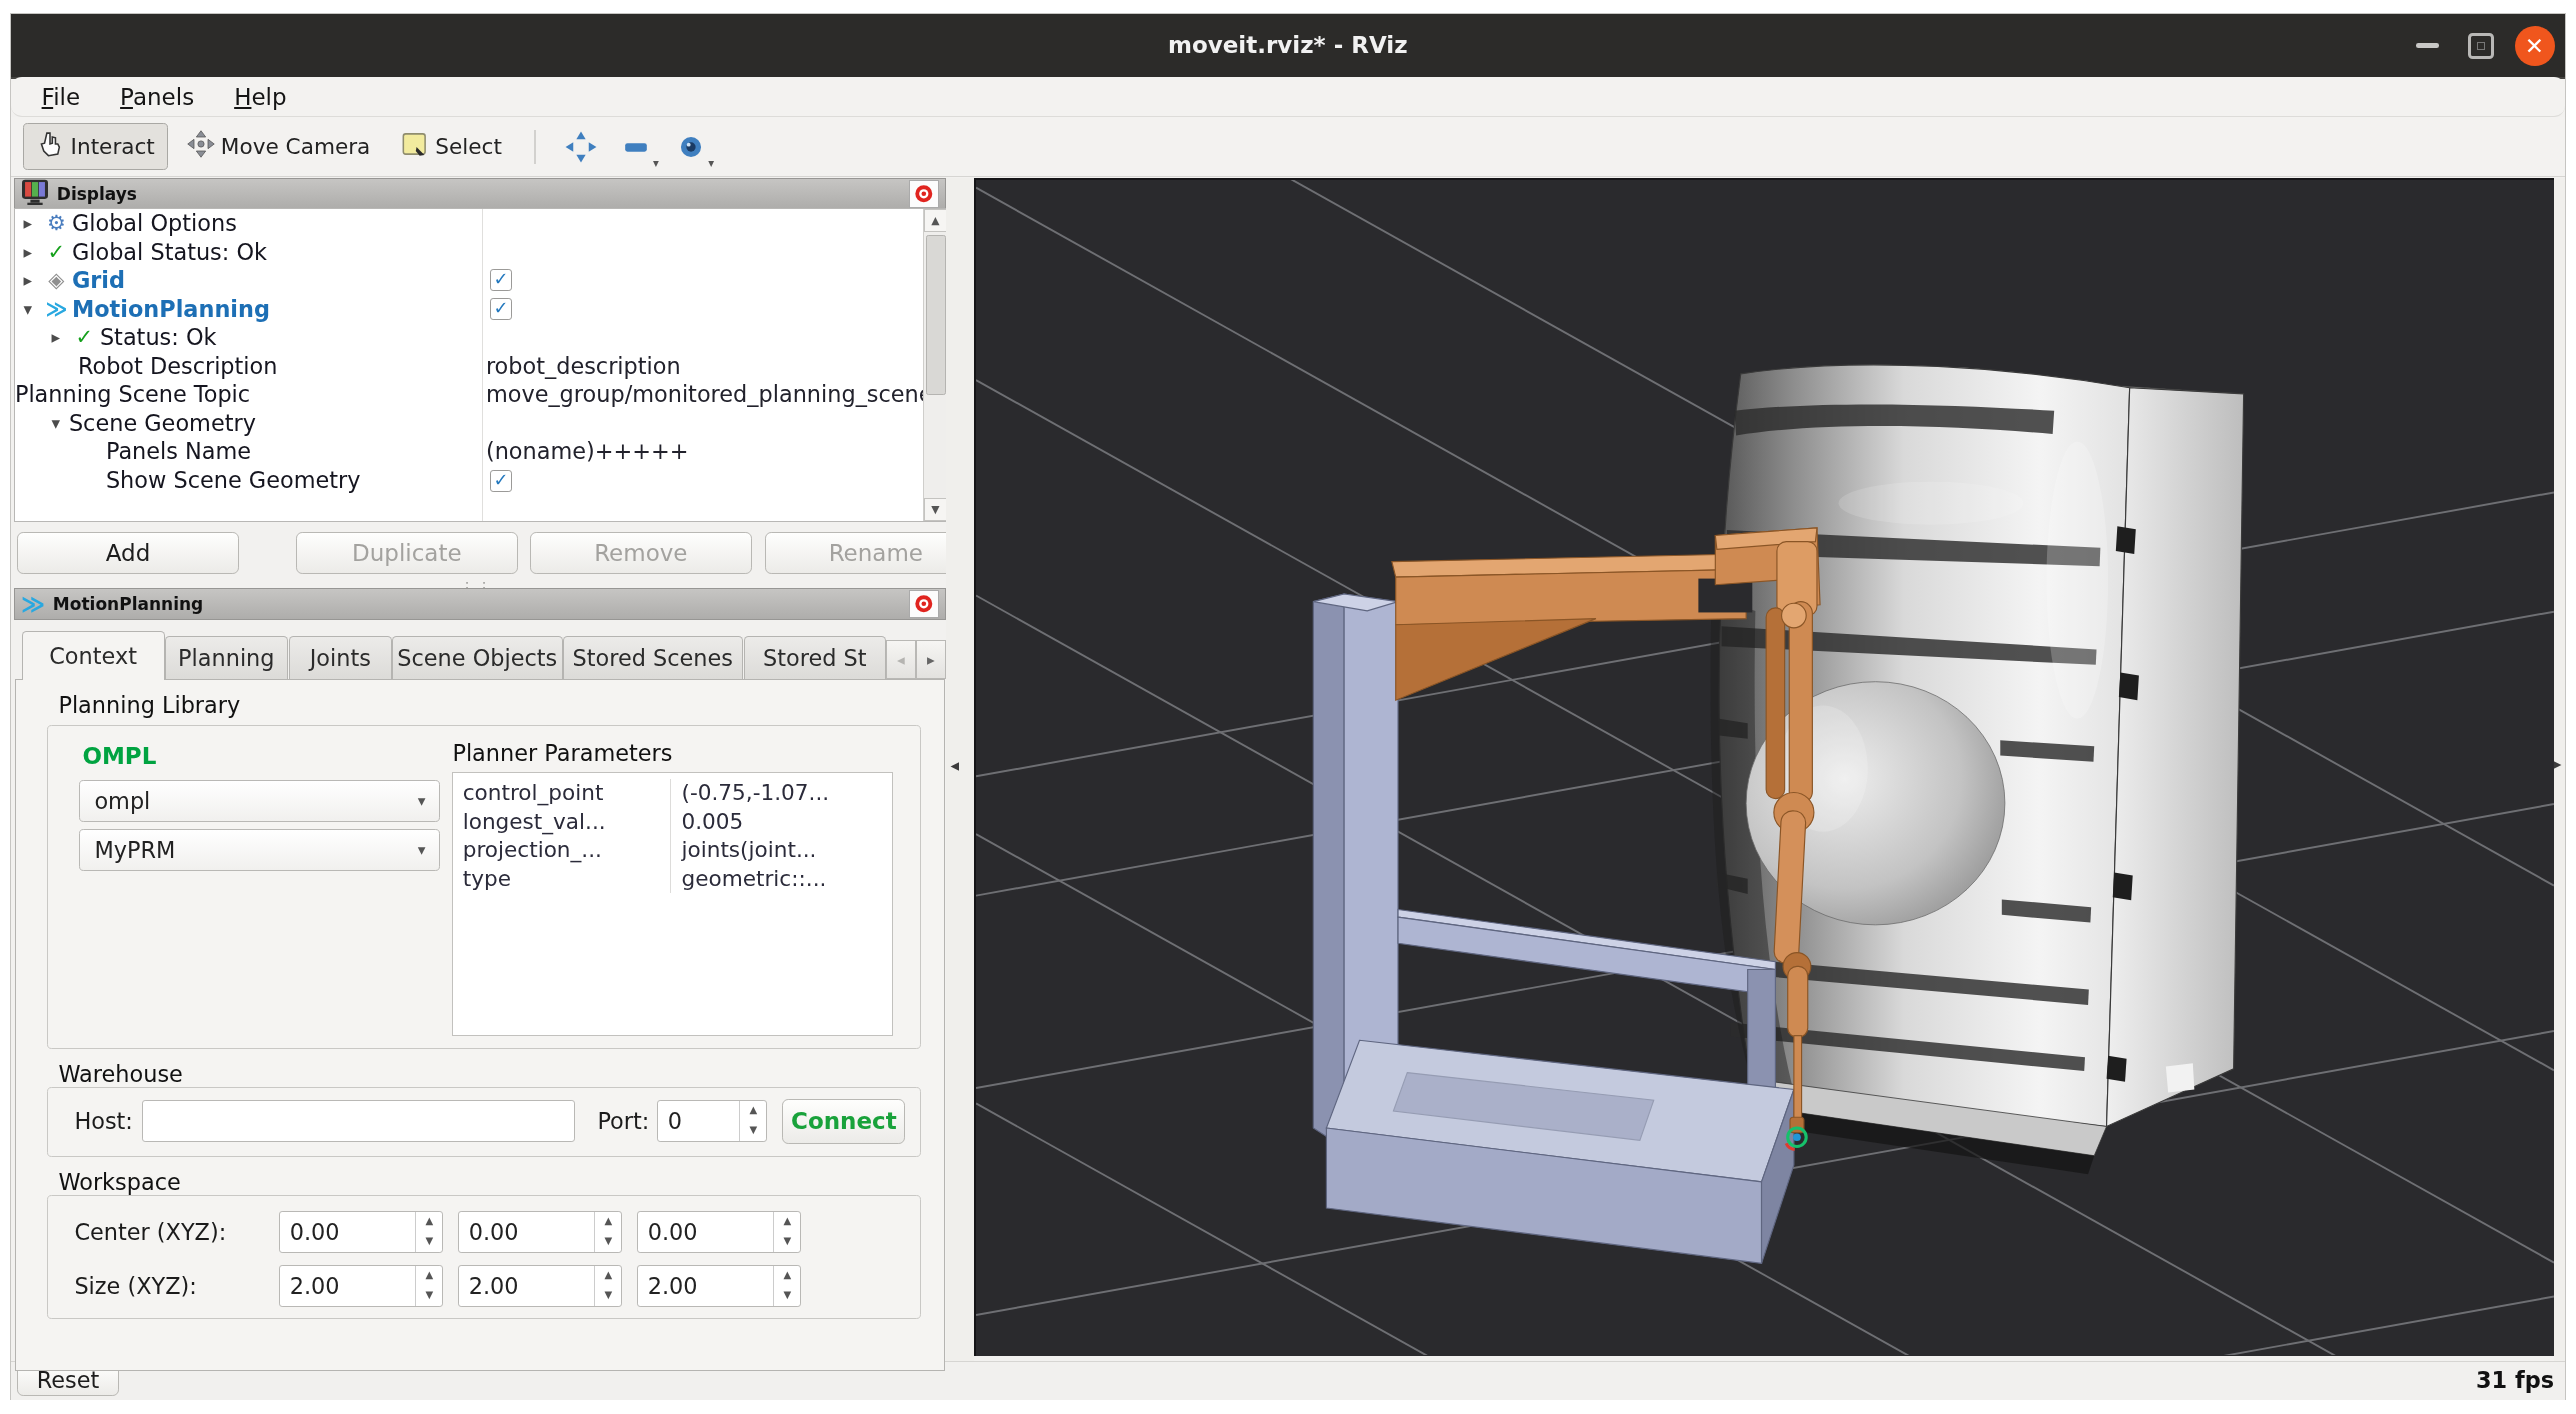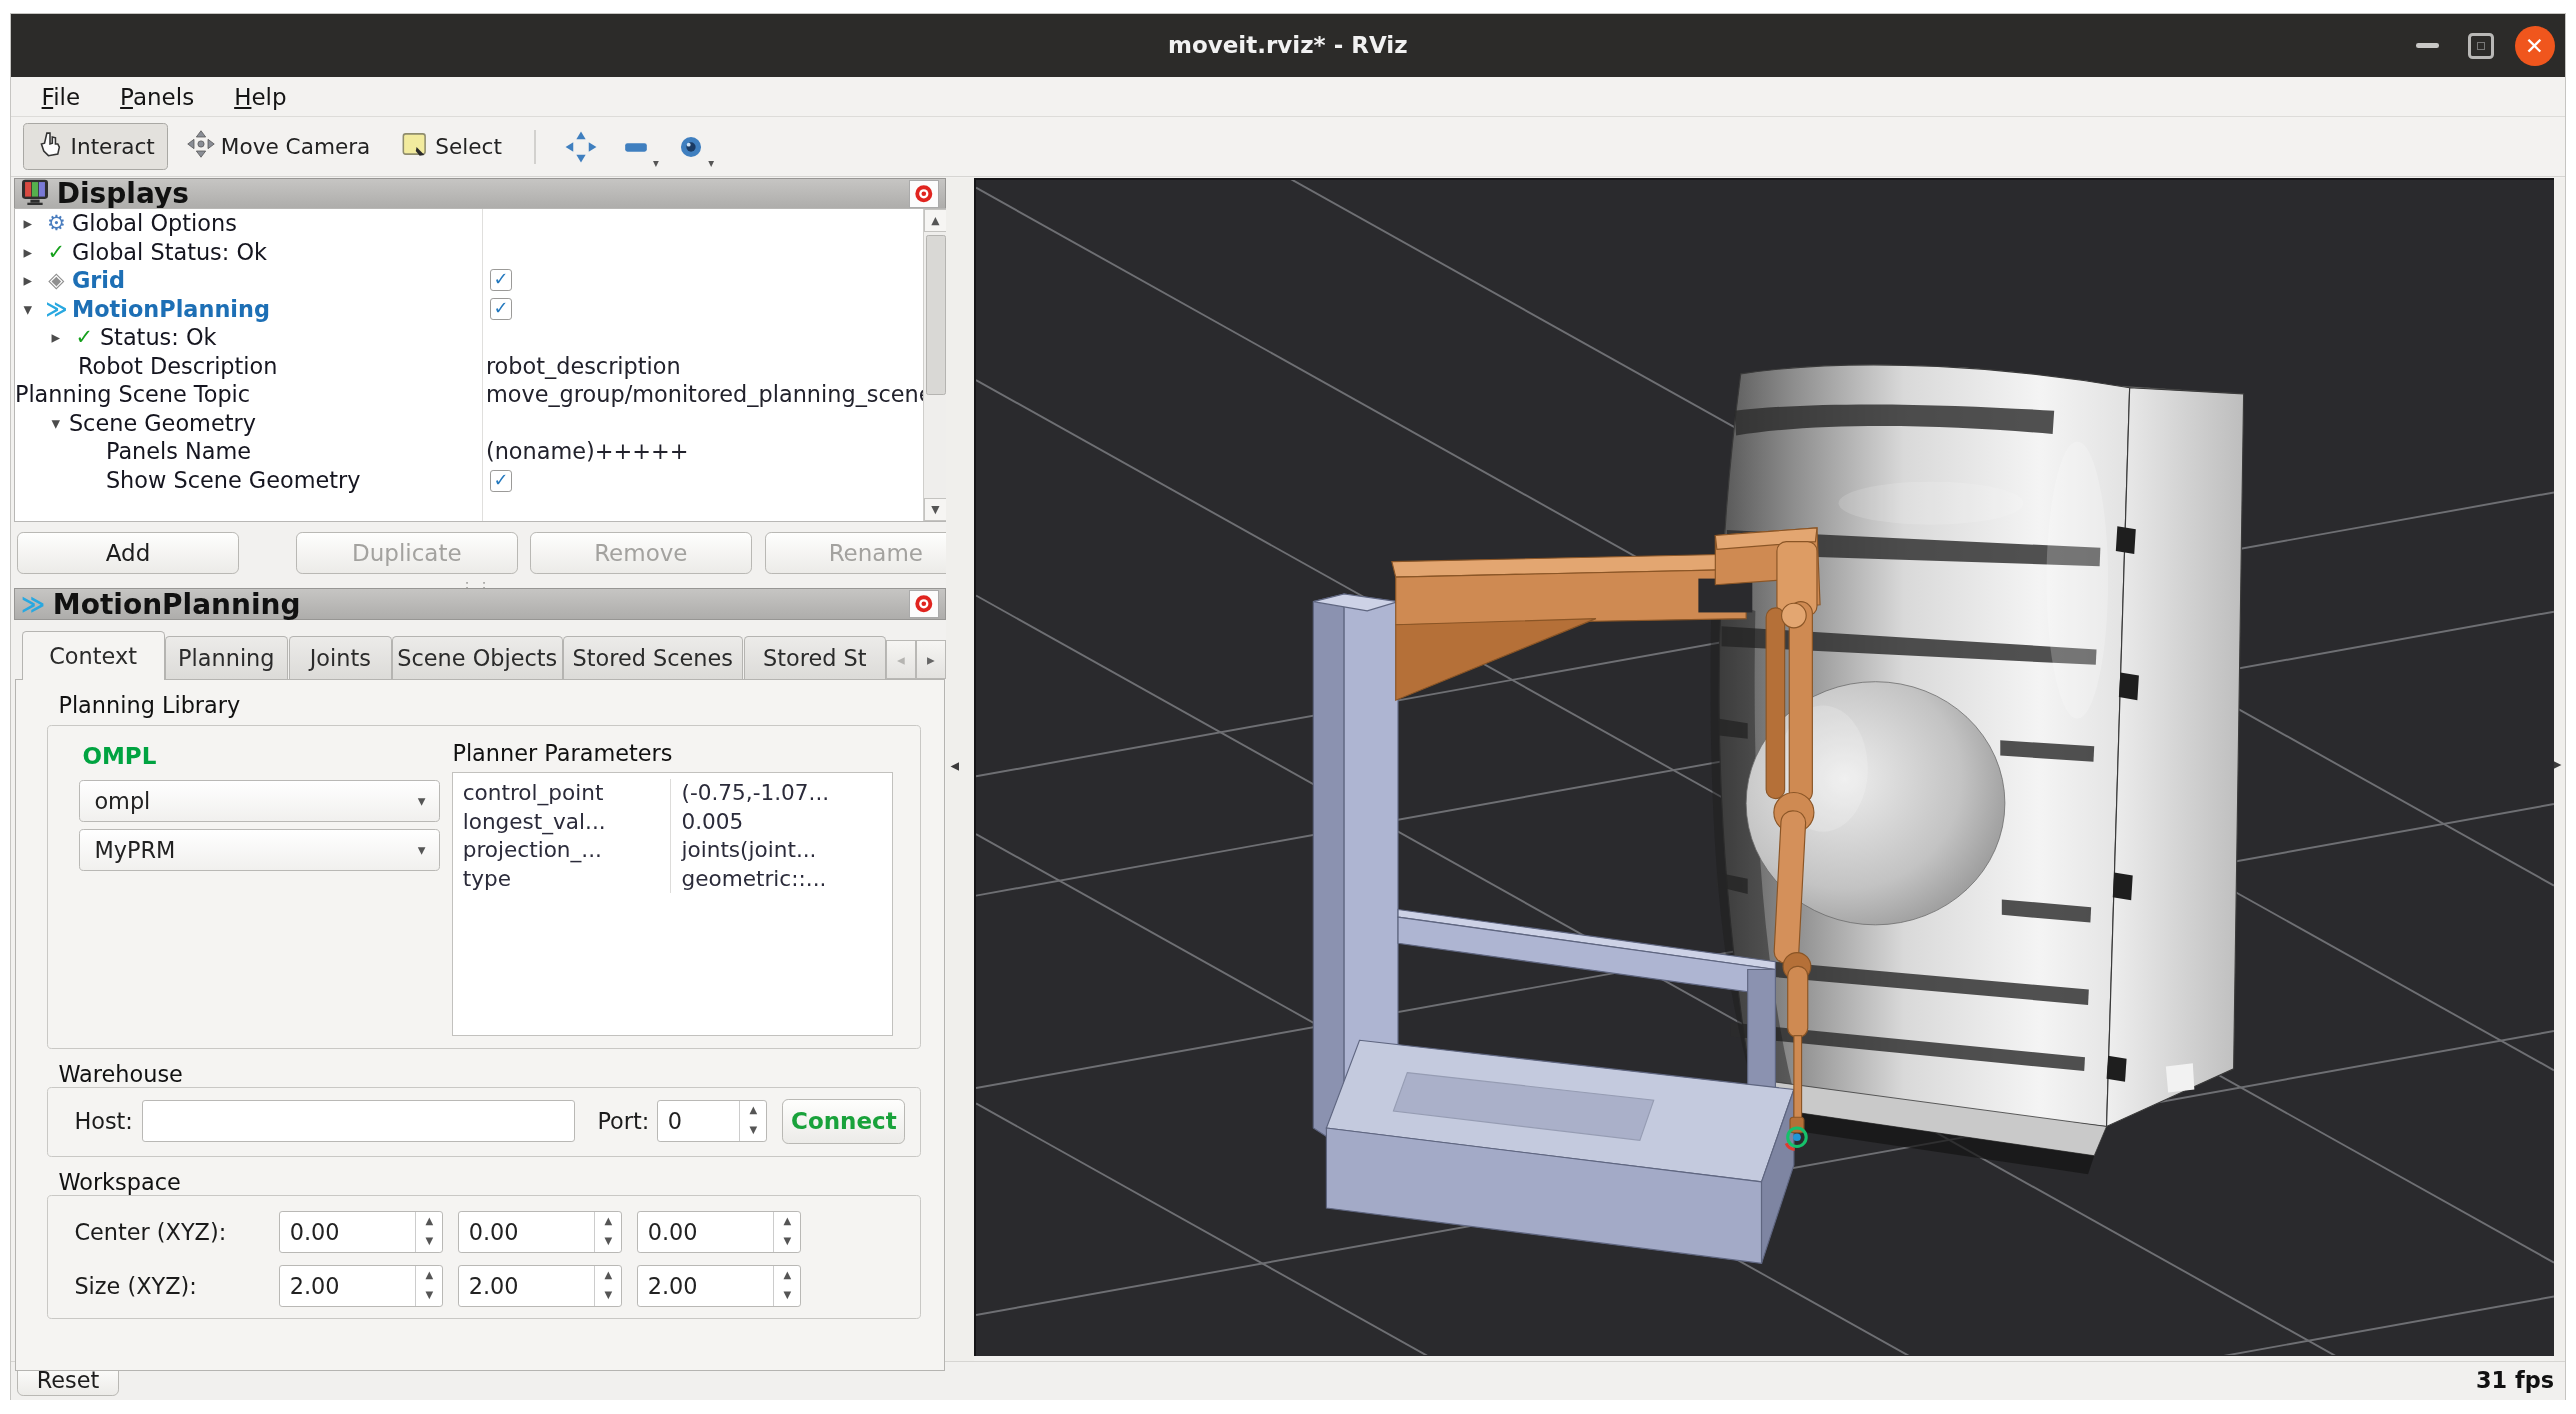--- a/index.html
+++ b/index.html
@@ -13,35 +13,35 @@
   .title{position:absolute;left:0;right:0;top:0;height:63px;line-height:63px;text-align:center;
          color:#f1f1f1;font-size:23px;font-weight:bold;}
   .winbtn{position:absolute;top:10.8px;width:42px;height:42px;display:flex;align-items:center;justify-content:center;}
   .minbar{width:23px;height:5.4px;background:#c9c8c6;border-radius:2.3px;}
   .maxbox{width:20px;height:20px;border:3.1px solid #b9b8b6;border-radius:4.6px;display:flex;align-items:center;justify-content:center;}
   .maxdot{width:6.2px;height:6.2px;background:#2c2b29;outline:1.5px solid #777;}
   .closecirc{width:40px;height:40px;border-radius:50%;background:#f0561d;color:#fff;font-size:23px;font-weight:bold;
              display:flex;align-items:center;justify-content:center;}
   
   .menubar{position:absolute;left:0;top:63px;width:100%;height:40px;background:#f3f2f0;
-           border-bottom:0.8px solid #dddcd9;display:flex;align-items:center;padding-left:10.8px;box-sizing:border-box;}
+           border-bottom:0.8px solid #dddcd9;display:flex;align-items:center;padding-left:10.8px;box-sizing:border-box;border-radius:11px;}
   .menu-item{font-size:23px;color:#151515;padding:0 20px;height:40px;line-height:40px;}
   .menu-item::first-letter{text-decoration:underline;}
   
   .toolbar{position:absolute;left:0;top:103px;width:100%;height:60px;background:#f3f2f0;
            border-bottom:1.5px solid #d6d5d2;display:flex;align-items:center;padding-left:12.3px;box-sizing:border-box;gap:6.2px;}
   .tool-btn{display:flex;align-items:center;gap:6.2px;font-size:21.6px;color:#222;padding:6.2px 12.3px;border-radius:4.6px;}
   .tool-btn.sel{background:#e3e1dd;border:1.5px solid #a9a8a4;}
   .tool-sep{width:1.5px;height:34px;background:#d2d1ce;margin:0 14px;}
   .blue-tool{position:relative;width:49px;height:46px;display:flex;align-items:center;justify-content:center;}
   .caret{position:absolute;right:1.5px;bottom:0px;font-size:11.6px;color:#555;line-height:1;}
   
   .panel-header{position:absolute;height:31px;background:linear-gradient(#c6c5c3,#aeadab);
                 border:0.8px solid #979694;display:flex;align-items:center;padding:0 6.2px;box-sizing:border-box;gap:7.7px;}
-  .panel-title{font-size:28px;font-weight:bold;color:#111;}
+  .panel-title{font-size:17px;font-weight:bold;color:#111;}
   .close-btn{margin-left:auto;width:28px;height:26px;background:#fcfcfc;border:0.8px solid #aaa;
              display:flex;align-items:center;justify-content:center;}
   .tree{position:absolute;background:#fff;border:0.8px solid #b8b7b5;overflow:hidden;}
   .trow{position:relative;height:28.5px;line-height:28.5px;font-size:22.4px;white-space:nowrap;display:flex;align-items:center;}
   .exp{width:26px;text-align:center;font-size:17px;color:#4c4c4c;flex:0 0 26px;}
   .ticon{width:31px;text-align:center;flex:0 0 31px;font-size:21px;}
   .tlabel{color:#15151f;}
   .blue-bold{color:#1d6fb5;font-weight:bold;}
   .tval{position:absolute;left:471px;color:#22222c;}
   .cbox{position:absolute;left:475px;top:3.1px;width:22.4px;height:22.4px;background:#fff;border:1.5px solid #9b9a98;

